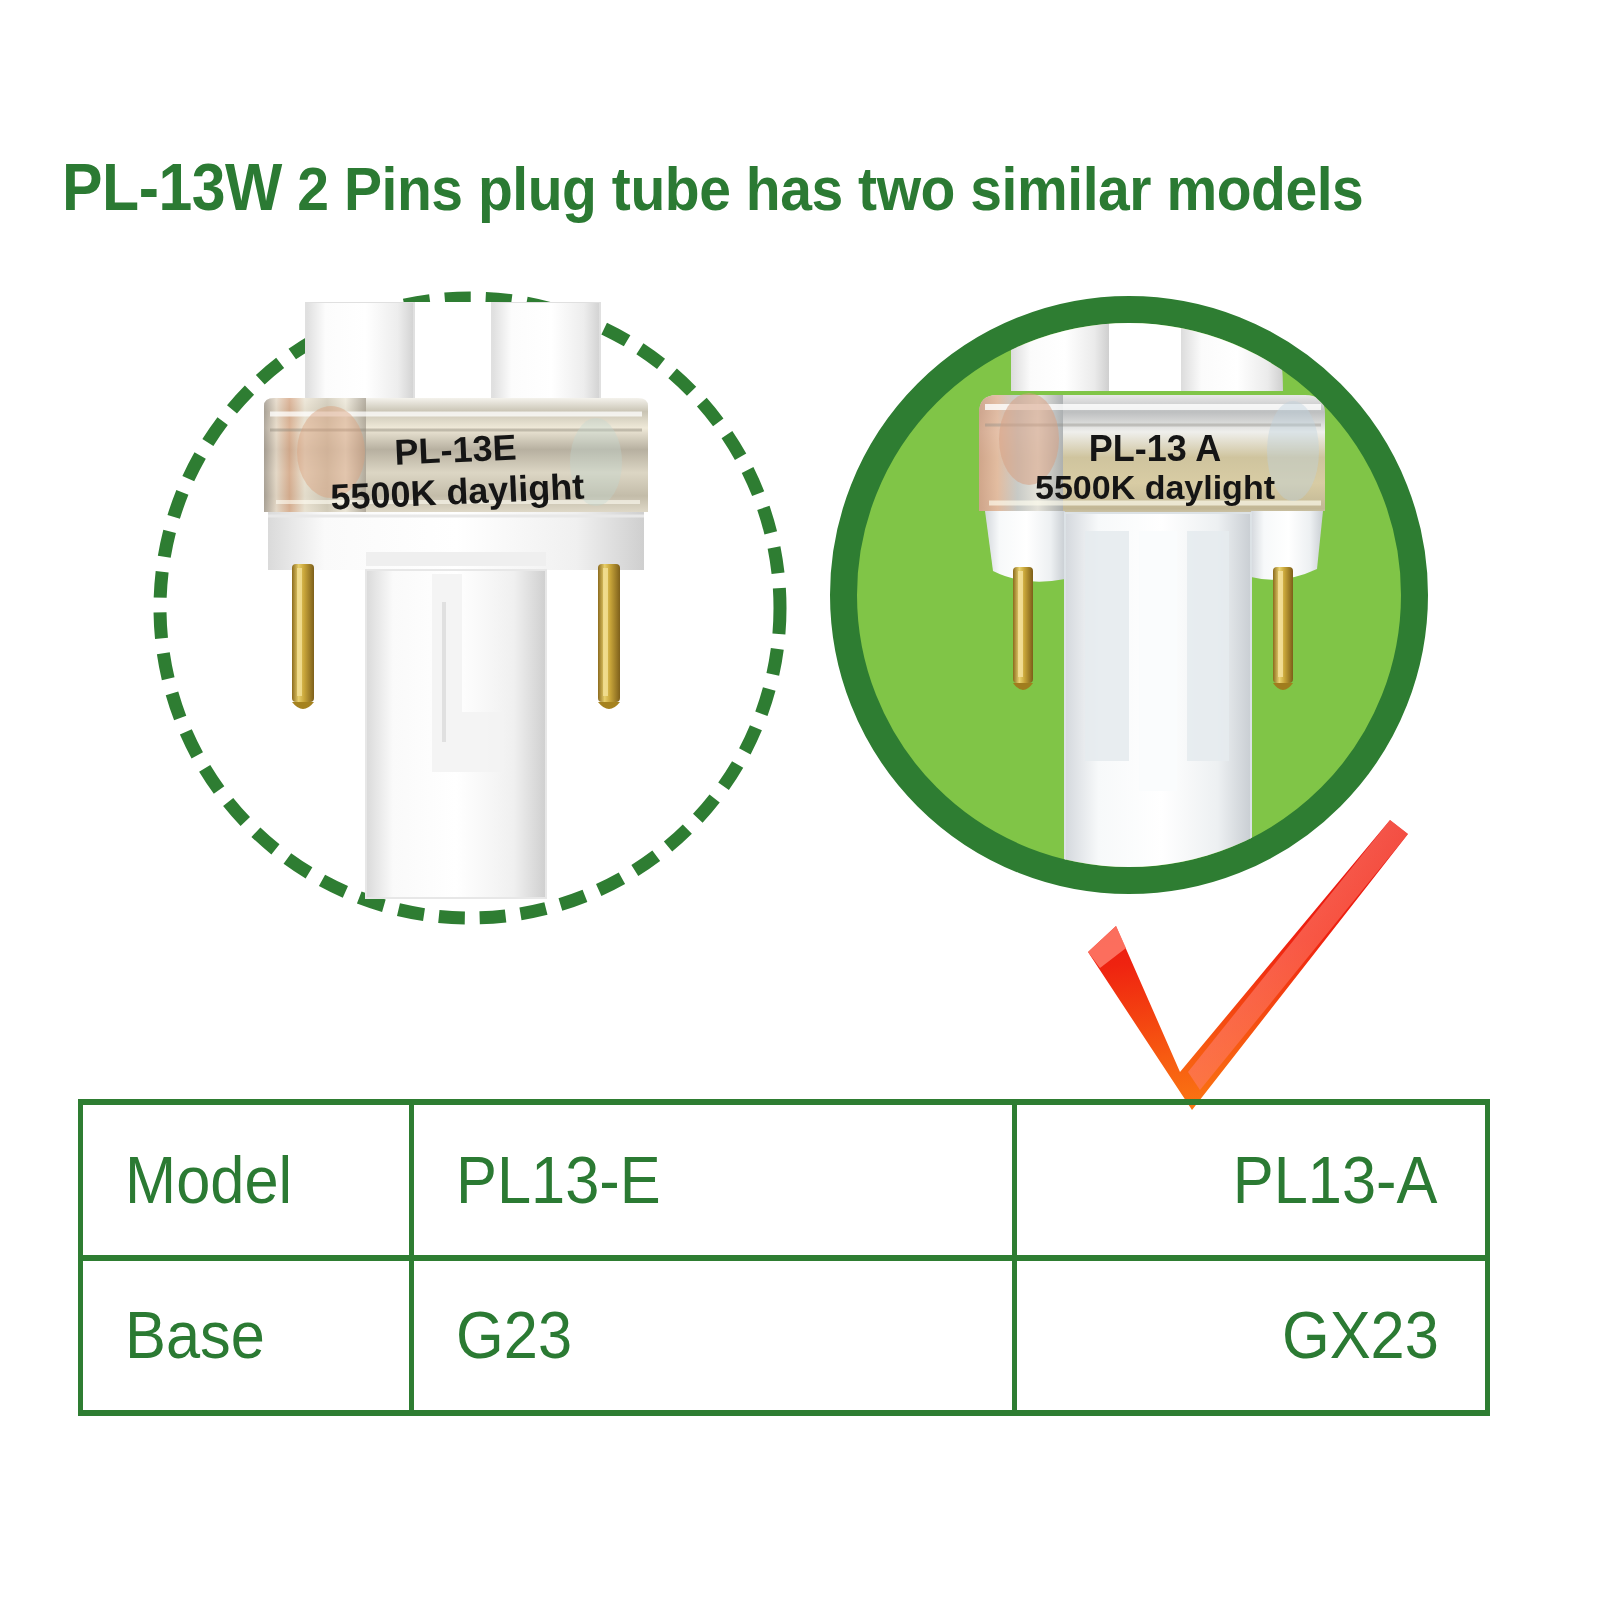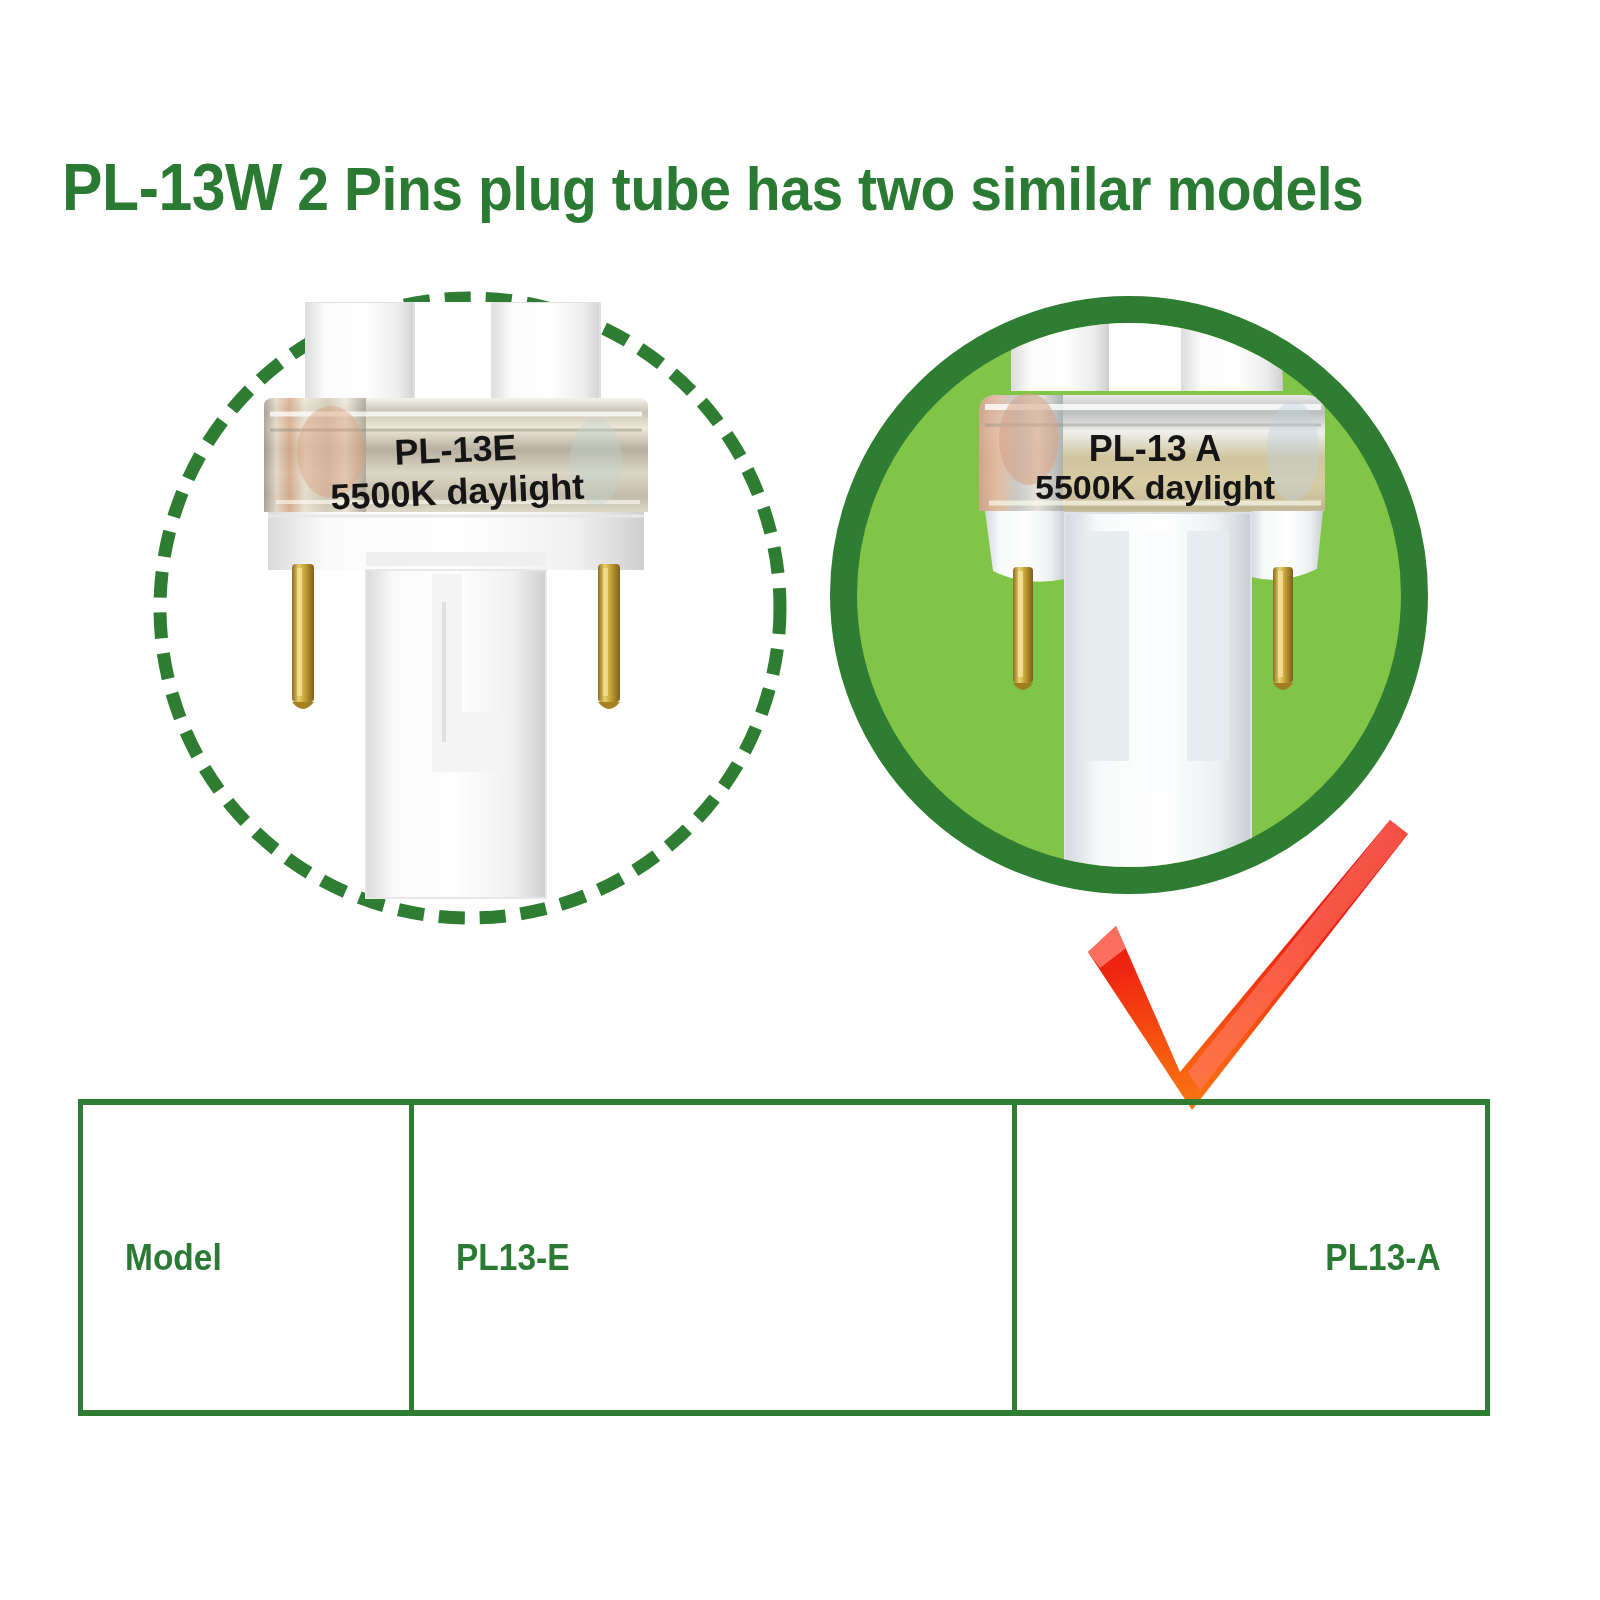--- a/index.html
+++ b/index.html
@@ -65,22 +65,22 @@
     width:100%;height:100%;
     border-collapse:collapse;
     table-layout:fixed;
   }
   .spec-table td{
     border-top:6px solid #2E7D32;
     border-bottom:6px solid #2E7D32;
     border-left:5px solid #2E7D32;
     border-right:5px solid #2E7D32;
     color:#2B7A33;
-    font-size:36px;
-    font-weight:bold;
+    font-size:66px;
+    font-weight:normal;
     padding:0 0 0 42px;
     vertical-align:middle;
     transform-origin:left center;
   }
   .spec-table td.c1{width:284px;}
   .spec-table td.c2{width:556px;}
   .spec-table td.c3{width:auto;text-align:right;padding:0 40px 0 0;}
   .spec-table .cellspan{display:inline-block;transform:scaleX(0.93);transform-origin:left center;}
   .spec-table td.c3 .cellspan{transform:scaleX(0.93);transform-origin:center center;}
 </style>
@@ -291,17 +291,22 @@
   </div>
 
   <div class="spec-table">
     <table>
       <tbody>
         <tr>
           <td class="c1"><span class="cellspan">Model</span></td>
           <td class="c2"><span class="cellspan">PL13-E</span></td>
           <td class="c3"><span class="cellspan">PL13-A</span></td>
         </tr>
+        <tr>
+          <td class="c1"><span class="cellspan">Base</span></td>
+          <td class="c2"><span class="cellspan">G23</span></td>
+          <td class="c3"><span class="cellspan">GX23</span></td>
+        </tr>
       </tbody>
     </table>
   </div>
 
 </div>
 
 </body></html>

